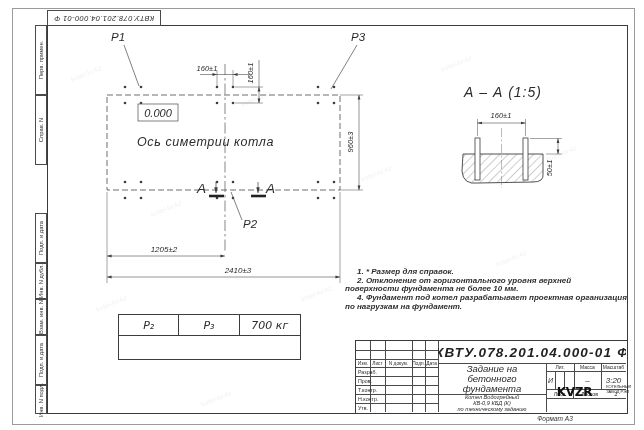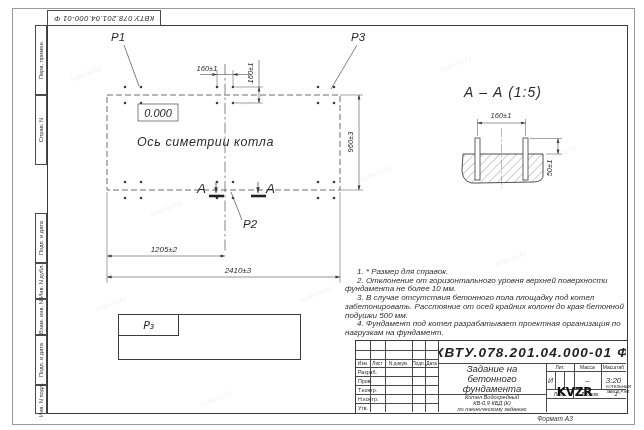--- a/index.html
+++ b/index.html
@@ -9,21 +9,21 @@
   .frame{position:absolute;left:47px;top:25px;width:581px;height:389px;border:1.6px solid #3a3a3a;box-sizing:border-box;}
   
   .stamp-top{position:absolute;left:47px;top:10px;width:114px;height:16px;border:0.9px solid #4a4a4a;box-sizing:border-box;}
   .stamp-top span{position:absolute;left:50%;top:50%;transform:translate(-50%,-50%) rotate(180deg);
     font-size:7.5px;font-style:italic;white-space:nowrap;letter-spacing:.4px;}
   
   .vbox{position:absolute;left:35px;width:12px;border:0.9px solid #4a4a4a;box-sizing:border-box;background:#fff;}
   .vbox span{position:absolute;left:50%;top:50%;transform:translate(-50%,-50%) rotate(-90deg);
     white-space:nowrap;font-size:5.8px;color:#333;}
   
-  .notes{position:absolute;left:345px;top:268px;width:282px;}
+  .notes{position:absolute;left:345px;top:268px;width:282px;font-weight:bold;}
   .notes p{margin:0;font-size:8px;line-height:8.7px;font-style:italic;text-indent:12px;color:#2d2d2d;}
   
   .ptable{position:absolute;left:118px;top:314px;width:183px;height:46px;border:1px solid #3c3c3c;
     box-sizing:border-box;display:grid;grid-template-columns:1fr 1fr 1fr;grid-template-rows:21px 1fr;}
   .ptable div{border-right:1px solid #3c3c3c;border-bottom:1px solid #3c3c3c;display:flex;align-items:center;justify-content:center;
     font-style:italic;font-size:11px;font-family:"DejaVu Sans","Liberation Sans",sans-serif;}
   .ptable div:nth-child(3n){border-right:none;}
   .ptable div:nth-child(n+4){border-bottom:none;}
   
   .tb{position:absolute;left:355px;top:340px;width:273px;height:74px;border:1.6px solid #3a3a3a;box-sizing:border-box;background:#fff;}
@@ -196,26 +196,27 @@
       <line x1="530" y1="138.5" x2="562" y2="138.5" stroke="#5a5a5a" stroke-width="0.55"></line>
       <line x1="546" y1="154" x2="562" y2="154" stroke="#5a5a5a" stroke-width="0.55"></line>
       <line x1="558" y1="138.5" x2="558" y2="154" stroke="#3d3d3d" stroke-width="0.55" marker-start="url(#arw)" marker-end="url(#arw)"></line>
       <text transform="rotate(-90 552 168)" x="552" y="168" font-size="7.5" text-anchor="middle" class="it" fill="#2b2b2b">50±1</text>
     </g>
   </svg>
 
   <div class="notes">
     <p>1. * Размер для справок.</p>
     <p>2. Отклонение от горизонтального уровня верхней поверхности фундамента не более 10 мм.</p>
-    <p>3. В случае отсутствия бетонного пола площадку под котел забетонировать. Расстояние от осей крайних колонн до края бетонной подушки 500 мм.</p>
     <p>4. Фундамент под котел разрабатывает проектная организация по нагрузкам на фундамент.</p>
   </div>
 
   <div class="ptable">
+    <div>P₂</div>
     <div>P₃</div>
+    <div>700 кг</div>
   </div>
 
   <div class="tb">
 
     <div class="vl" style="left:14px;top:0;height:71px"></div>
     <div class="vl" style="left:29px;top:0;height:71px"></div>
     <div class="vl" style="left:56px;top:0;height:71px"></div>
     <div class="vl" style="left:69px;top:0;height:71px"></div>
     <div class="vl" style="left:82px;top:0;height:71px"></div>
     <div class="vl" style="left:190px;top:22px;height:49px"></div>

